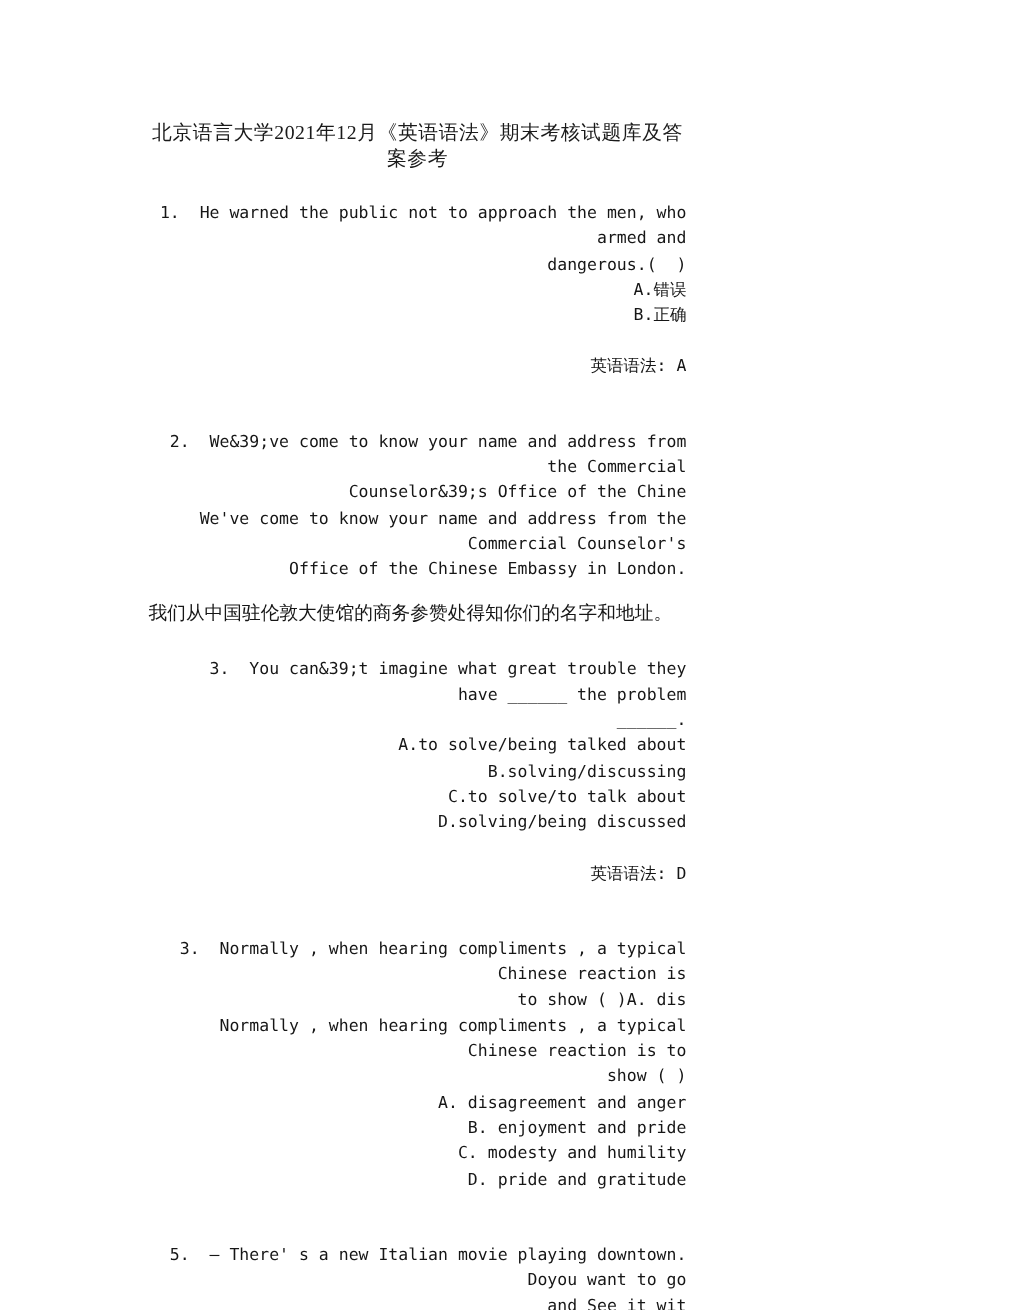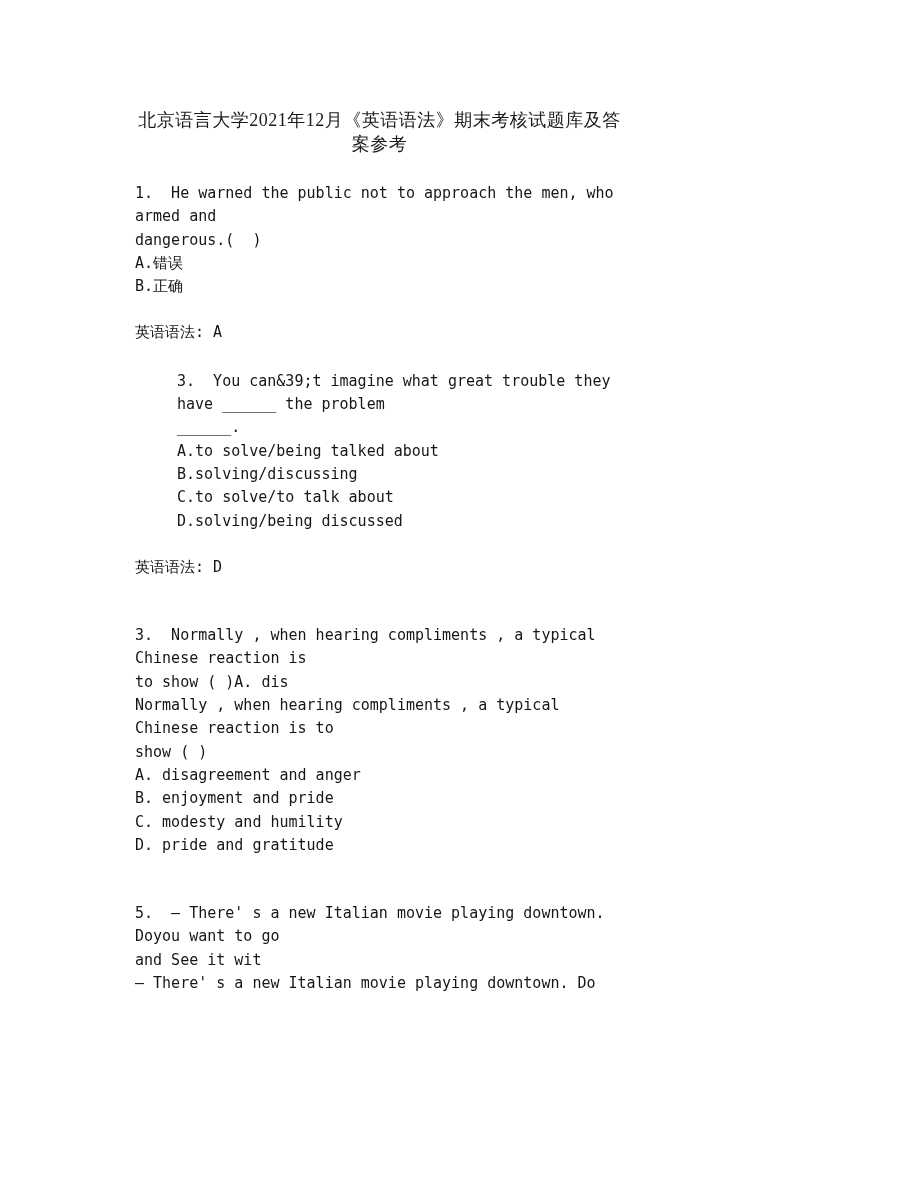--- a/index.html
+++ b/index.html
@@ -27,20 +27,21 @@
     margin: 0 0 26px 0;
     color: #1a1a1a;
     letter-spacing: 0.5px;
   }
   .q, .answer {
     font-family: "DejaVu Sans Mono", "Liberation Mono", monospace;
     font-size: 15px;
     line-height: 23.3px;
     white-space: pre-wrap;
     margin: 0;
+    text-align: right;
   }
   .answer {
     margin-top: 23px;
   }
   .mt-q {
     margin-top: 45px;
   }
   .cn {
     font-family: "DejaVu Sans Mono", "Liberation Mono", monospace;
     font-size: 17px;
@@ -58,20 +59,25 @@
 
 <div class="page">
   <h1 class="title">北京语言大学2021年12月《英语语法》期末考核试题库及答案参考</h1>
 
   <div class="q">1.  He warned the public not to approach the men, who armed and
 dangerous.(  )
 A.错误
 B.正确</div>
   <div class="answer">英语语法: A</div>
 
+  <div class="q mt-q">2.  We&amp;39;ve come to know your name and address from the Commercial
+Counselor&amp;39;s Office of the Chine
+We've come to know your name and address from the Commercial Counselor's
+Office of the Chinese Embassy in London.</div>
+  <div class="cn">我们从中国驻伦敦大使馆的商务参赞处得知你们的名字和地址。</div>
 
   <div class="q q3m">3.  You can&amp;39;t imagine what great trouble they have ______ the problem
 ______.
 A.to solve/being talked about
 B.solving/discussing
 C.to solve/to talk about
 D.solving/being discussed</div>
   <div class="answer">英语语法: D</div>
 
   <div class="q mt-q">3.  Normally , when hearing compliments , a typical Chinese reaction is

